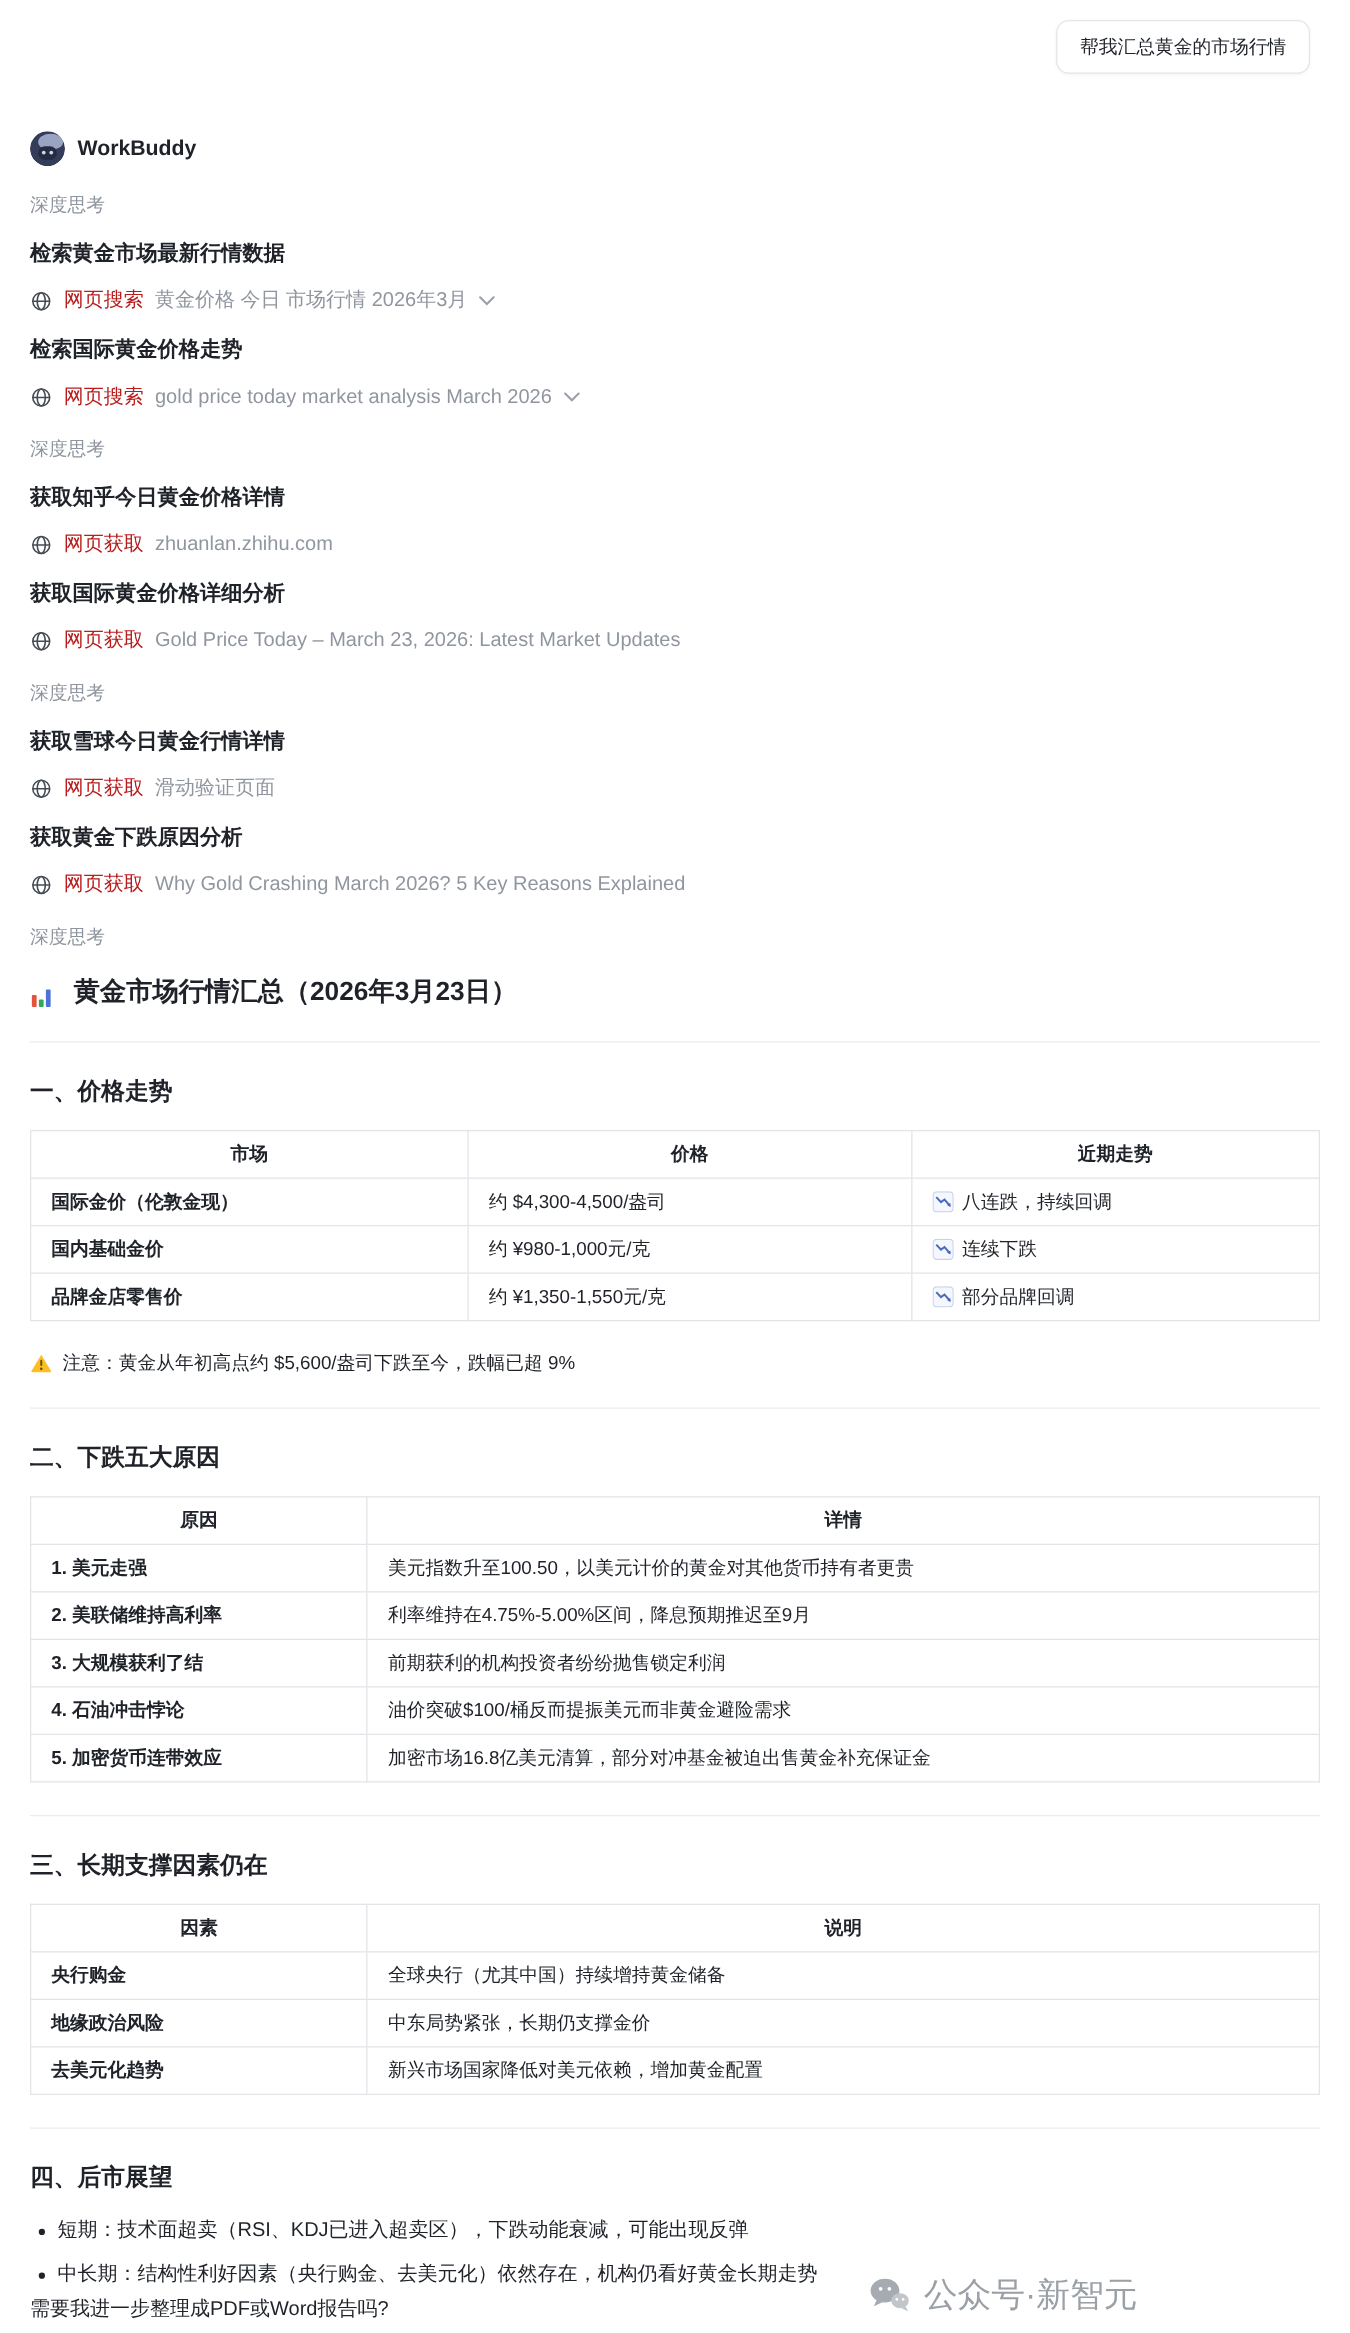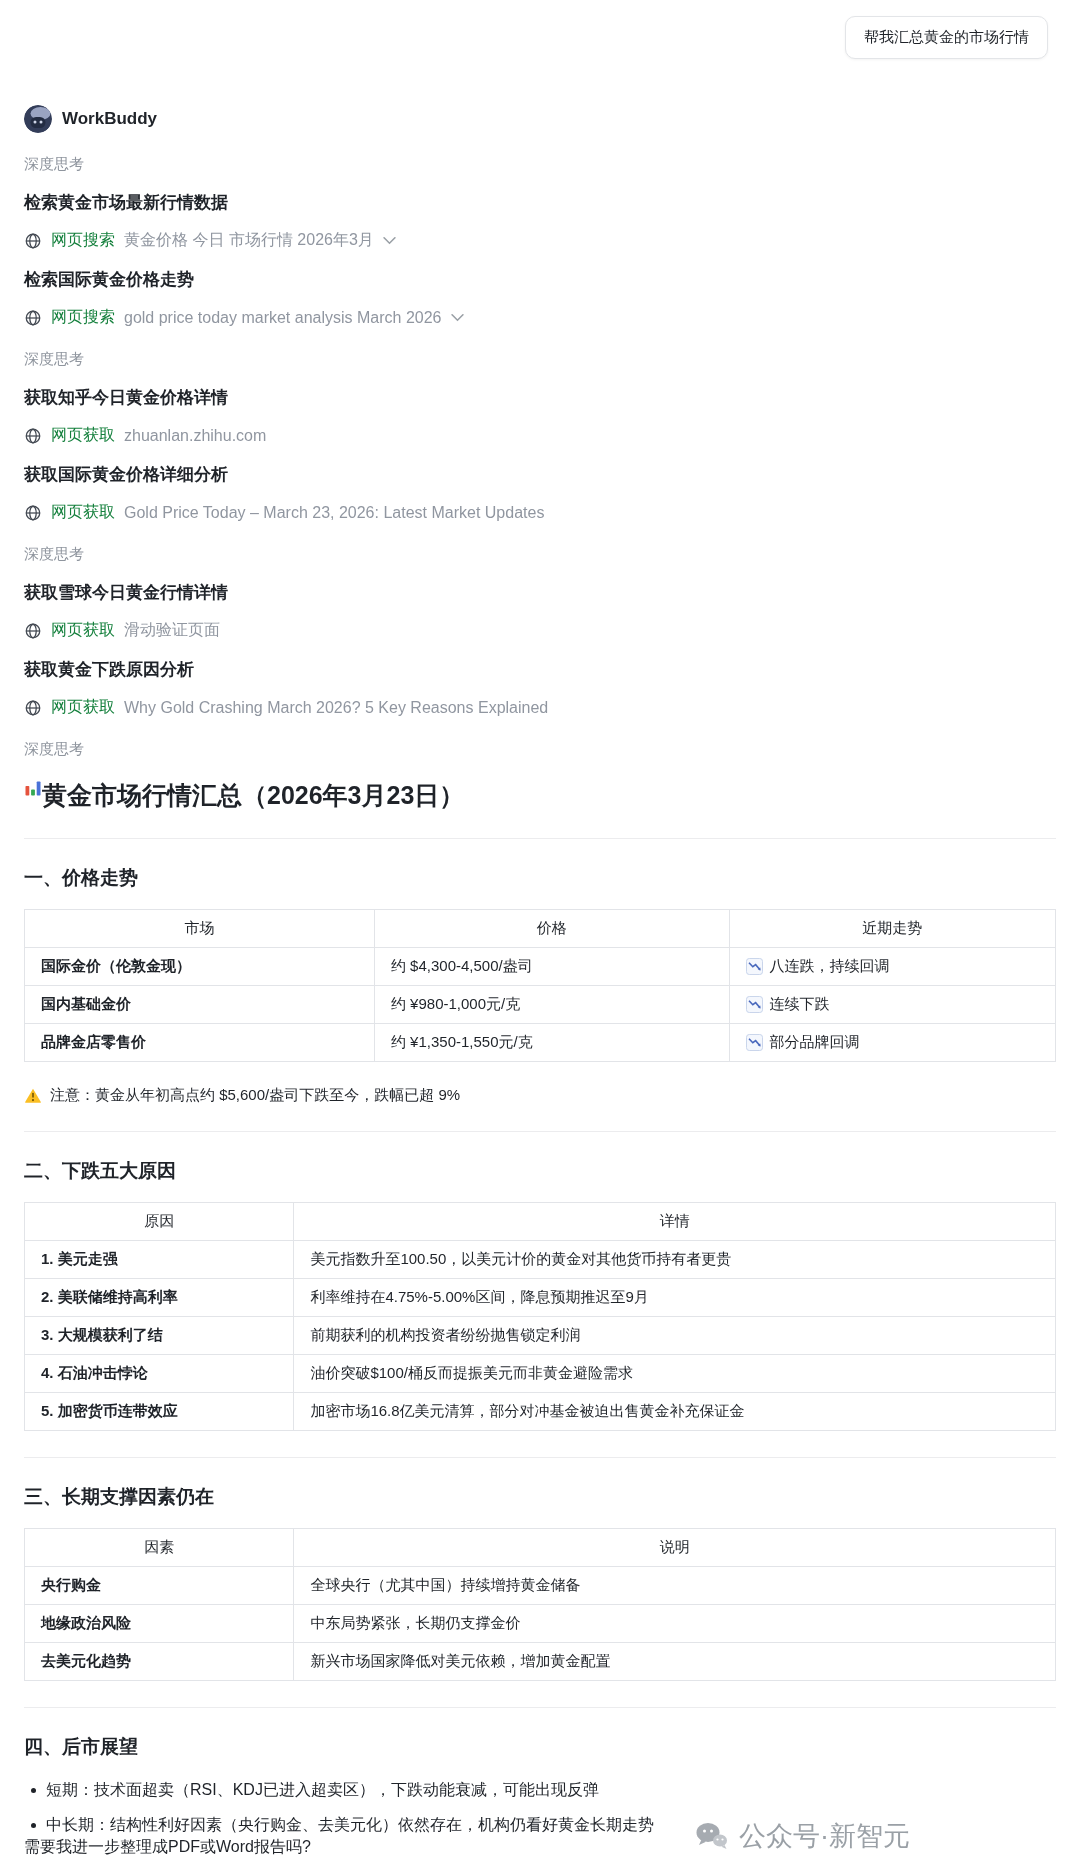--- a/index.html
+++ b/index.html
@@ -16,30 +16,30 @@
     padding:11px 18px;font-size:15px;color:#1f2329;
     box-shadow:0 1px 3px rgba(0,0,0,.05);
   }
   
   .assistant-row{display:flex;align-items:center;gap:10px;margin-top:46px;}
   .assistant-name{font-size:17px;font-weight:700;}
   
   .thought{margin-top:22px;font-size:15px;color:#8f959e;}
   .step-title{margin-top:17px;font-size:17px;font-weight:600;font-family:Liberation Serif, serif;}
   .tool-line{margin-top:16px;display:flex;align-items:center;gap:9px;font-size:16px;}
-  .tool-label{color:#15803d;font-weight:500;}
+  .tool-label{color:#b91c1c;font-weight:500;}
   .tool-query{color:#9096a0;}
   .tool-line svg{flex:none;}
   
-  .report-heading{margin-top:20px;display:flex;align-items:flex-start;gap:0;font-size:25px;font-weight:700;}
+  .report-heading{margin-top:20px;display:flex;align-items:flex-end;gap:17px;font-size:21px;font-weight:700;}
   hr.divider{border:none;border-top:1px solid #ececee;margin:26px 0;}
   .section-title{font-size:19px;font-weight:700;margin:4px 0 18px;}
   table{width:100%;border-collapse:collapse;font-size:15px;table-layout:fixed;}
   th,td{border:1px solid #e2e4e8;padding:9px 16px;vertical-align:middle;}
-  th{text-align:center;font-weight:400;}
+  th{text-align:center;font-weight:700;}
   td{text-align:left;}
   td.b{font-weight:600;}
   .trend{display:flex;align-items:center;gap:7px;}
   .t3-c1{width:34%}.t3-c2{width:34.5%}.t3-c3{width:31.5%}
   .t2-c1{width:24.6%}.t2-c2{width:75.4%}
   .warning-note{margin-top:24px;display:flex;align-items:center;gap:8px;font-size:15px;}
   .warning-note b{font-weight:400;}
   
   ul.outlook{list-style:none;margin:0;padding:0;font-size:16px;}
   ul.outlook li{position:relative;padding-left:22px;margin-top:11px;line-height:24px;}

